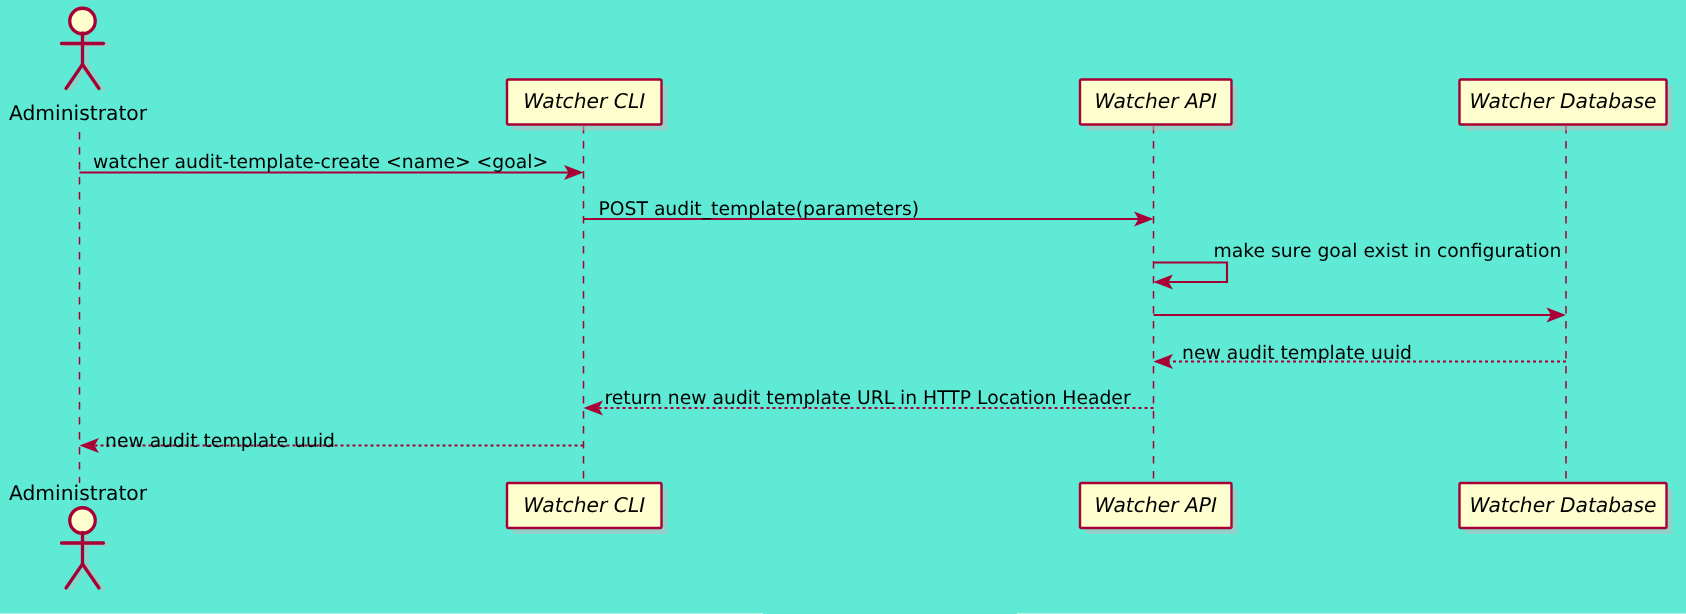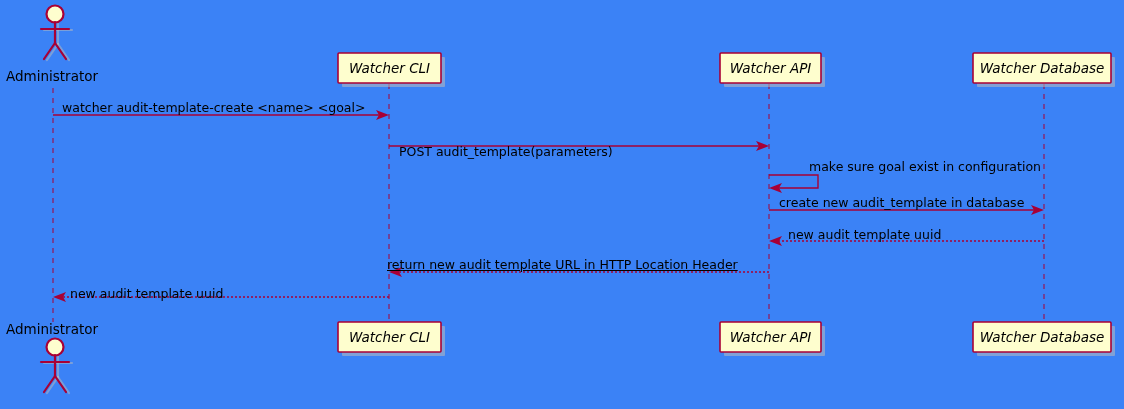--- a/index.html
+++ b/index.html
@@ -7,21 +7,21 @@
     padding: 0;
     background: #FFFFFF;
   }
   body {
     font-family: "DejaVu Sans", sans-serif;
   }
   #diagram {
     position: relative;
     width: 1124px;
     height: 409px;
-    background: #3b82f6;
+    background: #5eead4;
     overflow: hidden;
   }
   svg.layer {
     position: absolute;
     left: 0;
     top: 0;
     width: 1124px;
     height: 409px;
   }
   .lifeline {
@@ -208,25 +208,24 @@
   <div class="participant-label" style="left:338px; top:53px; width:103px; height:30px;">Watcher CLI</div>
   <div class="participant-label" style="left:720px; top:53px; width:101px; height:30px;">Watcher API</div>
   <div class="participant-label" style="left:973px; top:53px; width:138px; height:30px;">Watcher Database</div>
 
   <div class="participant-label" style="left:338px; top:322px; width:103px; height:30px;">Watcher CLI</div>
   <div class="participant-label" style="left:720px; top:322px; width:101px; height:30px;">Watcher API</div>
   <div class="participant-label" style="left:973px; top:322px; width:138px; height:30px;">Watcher Database</div>
 
   <div class="lbl" style="left:62px; top:102px;text-align:center;">watcher audit-template-create &lt;name&gt; &lt;goal&gt;</div>
 
-  <div class="lbl" style="left:399px; top:146px;">POST audit_template(parameters)</div>
+  <div class="lbl" style="left:399px; top:133px;">POST audit_template(parameters)</div>
 
   <div class="lbl" style="left:777px; top:161px;margin-left:32px;">make sure goal exist in configuration</div>
 
-  <div class="lbl" style="left:779px; top:197px;">create new audit_template in database</div>
 
   <div class="lbl" style="left:788px; top:229px;">new audit template uuid</div>
 
-  <div class="lbl" style="left:387px; top:259px;text-decoration:underline;">return new audit template URL in HTTP Location Header</div>
+  <div class="lbl" style="left:403px; top:259px;">return new audit template URL in HTTP Location Header</div>
 
   <div class="lbl" style="left:70px; top:288px;">new audit template uuid</div>
 
 </div>
 
 </body></html>

